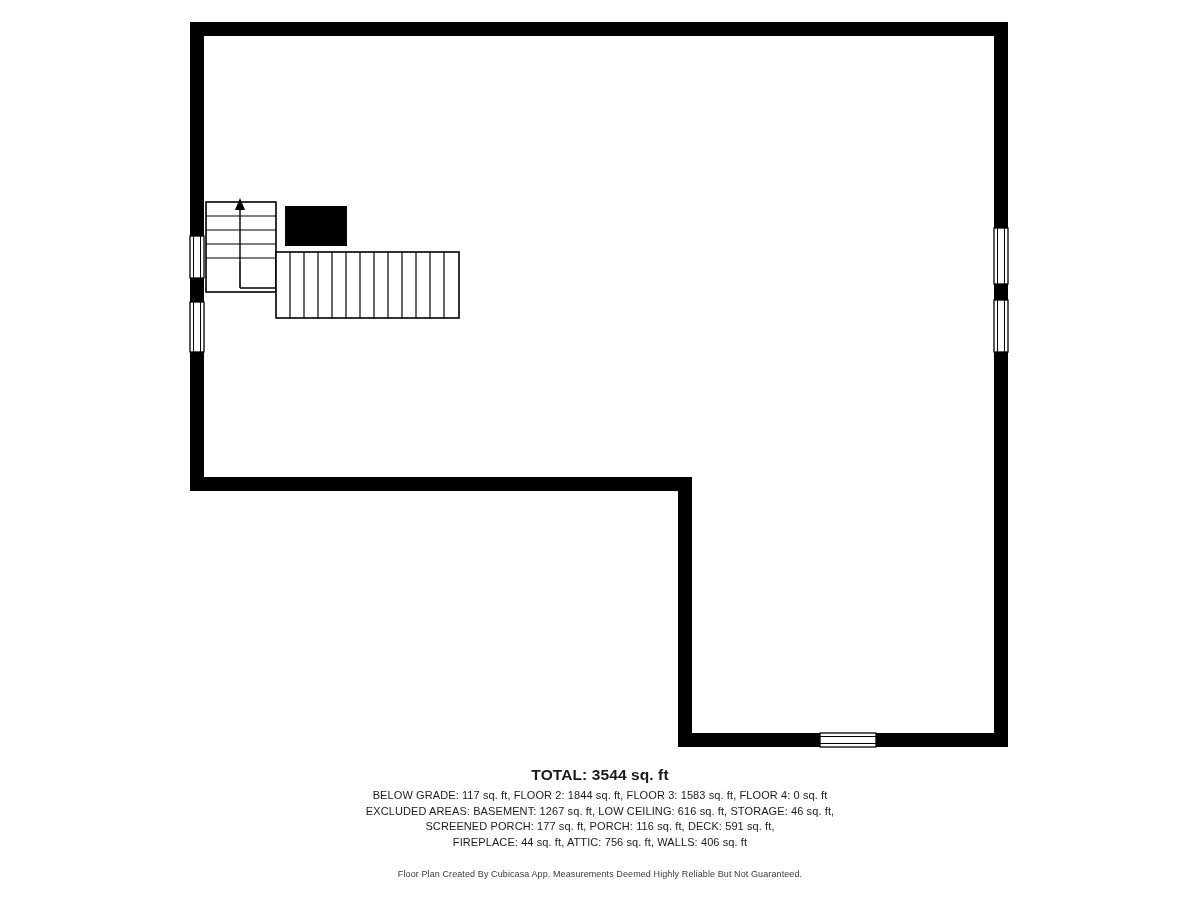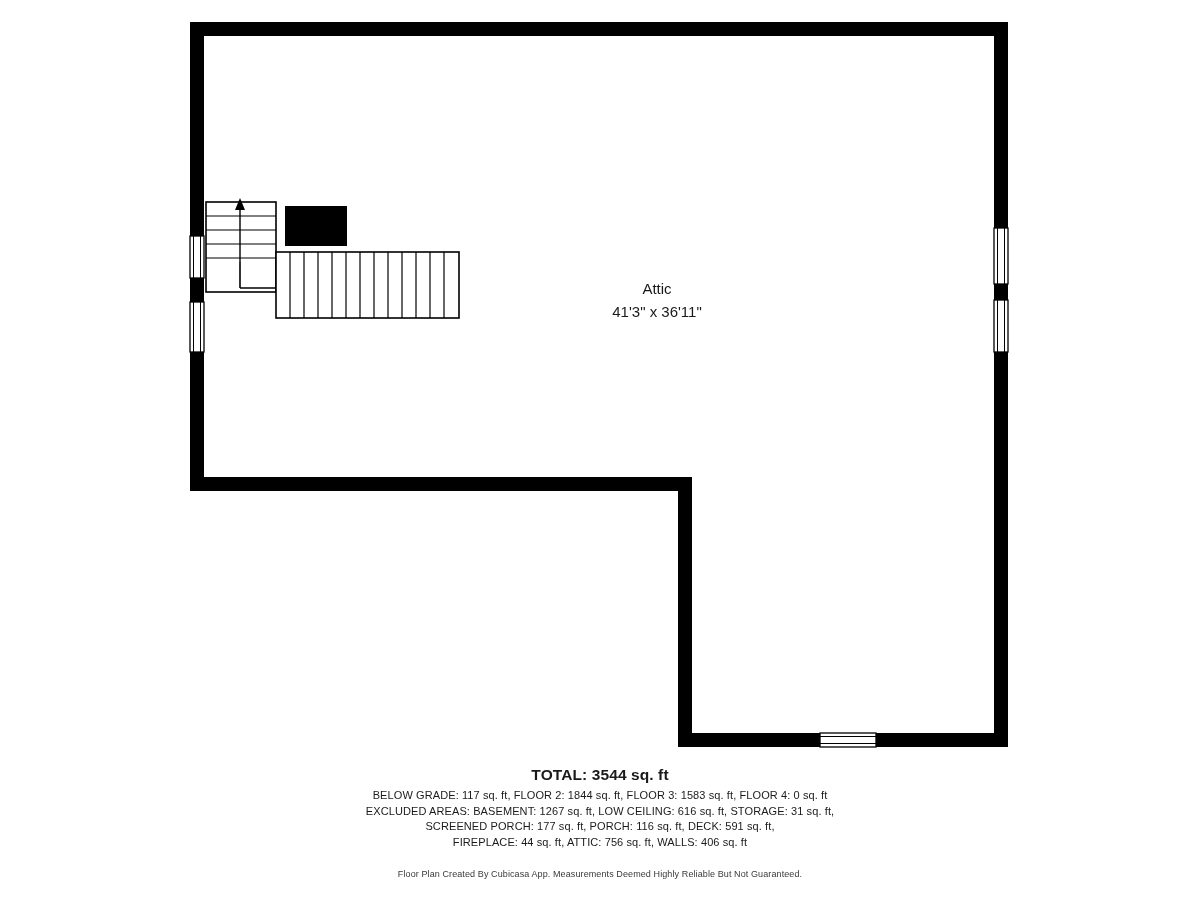--- a/index.html
+++ b/index.html
@@ -153,28 +153,24 @@
       <line x1="416" y1="252" x2="416" y2="318" stroke="#000000" stroke-width="1.2"></line>
       <line x1="430" y1="252" x2="430" y2="318" stroke="#000000" stroke-width="1.2"></line>
       <line x1="444" y1="252" x2="444" y2="318" stroke="#000000" stroke-width="1.2"></line>
 
       <line x1="240" y1="288" x2="276" y2="288" stroke="#000000" stroke-width="1.6"></line>
       <line x1="240" y1="262" x2="240" y2="288" stroke="#000000" stroke-width="1.6"></line>
     </g>
 
   </svg>
 
-  <div class="room-label" style="left: 557px; top: 278px; width: 200px;">
-    <span class="room-name">Attic</span>
-    <span class="room-dims">41'3" x 36'11"</span>
-  </div>
 
 </div>
 
 <div id="summary">
   <div class="total-line">TOTAL: 3544 sq. ft</div>
   <div class="detail-line">BELOW GRADE: 117 sq. ft, FLOOR 2: 1844 sq. ft, FLOOR 3: 1583 sq. ft, FLOOR 4: 0 sq. ft</div>
-  <div class="detail-line">EXCLUDED AREAS: BASEMENT: 1267 sq. ft, LOW CEILING: 616 sq. ft, STORAGE: 31 sq. ft,</div>
+  <div class="detail-line">EXCLUDED AREAS: BASEMENT: 1267 sq. ft, LOW CEILING: 616 sq. ft, STORAGE: 46 sq. ft,</div>
   <div class="detail-line">SCREENED PORCH: 177 sq. ft, PORCH: 116 sq. ft, DECK: 591 sq. ft,</div>
   <div class="detail-line">FIREPLACE: 44 sq. ft, ATTIC: 756 sq. ft, WALLS: 406 sq. ft</div>
 </div>
 
 <div id="disclaimer">Floor Plan Created By Cubicasa App. Measurements Deemed Highly Reliable But Not Guaranteed.</div>
 
 </body></html>

